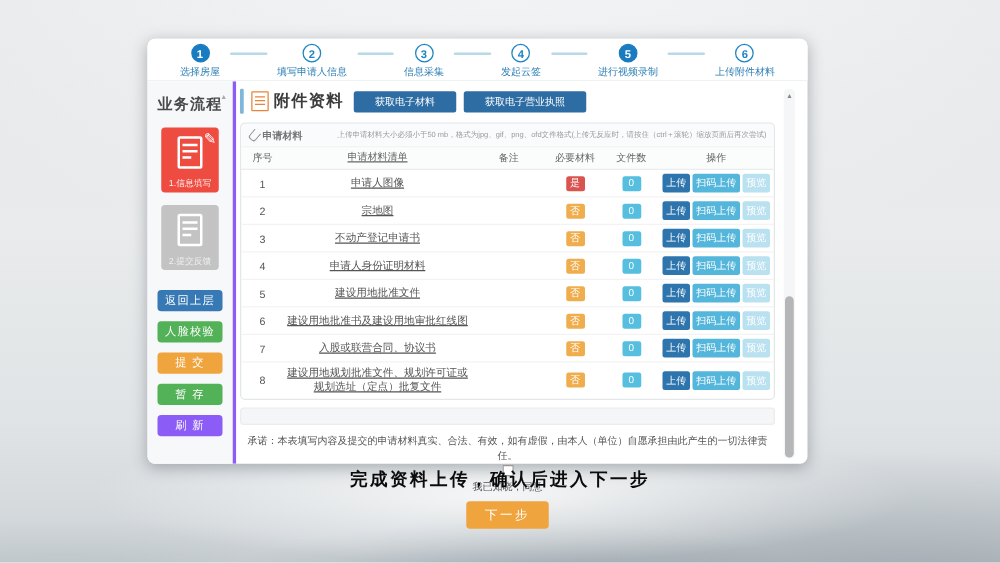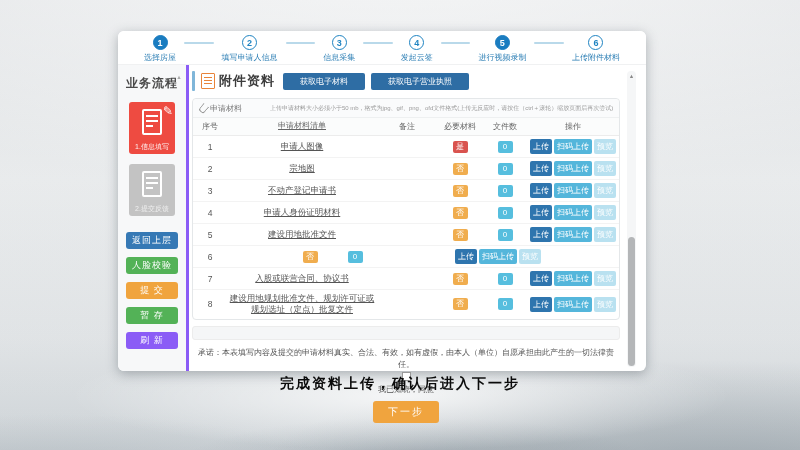--- a/index.html
+++ b/index.html
@@ -58,21 +58,21 @@
   .main-header{display:flex;align-items:center;height:22px;}
   .accent{width:3px;height:20px;background:#7fb6d9;border-radius:1px;margin-right:6px;}
   .att-icon{width:12px;height:14px;background:#fff;border:1px solid #e8843a;border-radius:1px;position:relative;margin-right:4px;}
   .att-icon i{position:absolute;left:2px;right:2px;height:1px;background:#e8843a;}
   .att-icon .a1{top:3px;} .att-icon .a2{top:6px;} .att-icon .a3{top:9px;}
   .main-title{font-size:13px;font-weight:bold;color:#3c3c3c;margin-right:8px;letter-spacing:1px;}
   .hdr-btn{background:#2e6da4;color:#fff;font-size:8px;padding:3px 17px;border-radius:2px;margin-right:6px;cursor:pointer;border:none;}
   
   .panel{border:1px solid #e4e7e9;border-radius:4px;margin-top:6px;background:#fff;}
   .panel-bar{position:relative;height:18px;background:#fafbfc;border-bottom:1px solid #eef0f1;border-radius:4px 4px 0 0;}
-  .bar-label{position:absolute;left:7px;top:4px;font-size:8px;color:#777;display:flex;align-items:center;}
+  .bar-label{position:absolute;left:7px;top:4px;font-size:8px;color:#777;display:flex;align-items:center;font-weight:bold;}
   .clip{display:inline-block;width:5px;height:8px;border:1px solid #999;border-top:none;border-radius:0 0 3px 3px;margin-right:3px;transform:rotate(40deg);}
   .hint{position:absolute;right:6px;top:50%;font-size:10px;color:#9a9a9a;white-space:nowrap;transform:translateY(-50%) scale(.60);transform-origin:right center;}
   .thead,.trow{display:flex;align-items:center;}
   .thead{height:17px;background:#fbfcfc;border-bottom:1px solid #ececec;font-size:8px;color:#666;}
   .trow{border-bottom:1px solid #f3f3f3;font-size:8.5px;color:#555;padding:3px 0;}
   .trow:last-child{border-bottom:none;}
   .cell{text-align:center;box-sizing:border-box;padding:0 2px;}
   .c0{width:34px;} .c1{width:150px;line-height:1.35;text-decoration:underline;} .c2{width:60px;} .c3{width:46px;} .c4{width:44px;} .c5{flex:1;}
   .badge{display:inline-block;min-width:9px;padding:1px 3px;border-radius:2px;color:#fff;font-size:8px;line-height:10px;}
   .act-btn{display:inline-block;margin:0 1px;padding:2px 3px;border-radius:2px;color:#fff;font-size:8px;cursor:pointer;white-space:nowrap;}
@@ -224,20 +224,21 @@
           <div class="trow">
             <div class="cell c0">5</div>
             <div class="cell c1">建设用地批准文件</div>
             <div class="cell c2"></div>
             <div class="cell c3"><span class="badge" style="background: rgb(240, 173, 78);">否</span></div>
             <div class="cell c4"><span class="badge" style="background: rgb(86, 190, 222);">0</span></div>
             <div class="cell c5"><span class="act-btn" style="background: rgb(46, 117, 174);">上传</span><span class="act-btn" style="background: rgb(84, 182, 219);">扫码上传</span><span class="act-btn" style="background: rgb(185, 225, 240);">预览</span></div>
           </div>
           <div class="trow">
             <div class="cell c0">6</div>
+            <div class="cell c1">建设用地批准书及建设用地审批红线图</div>
             <div class="cell c2"></div>
             <div class="cell c3"><span class="badge" style="background: rgb(240, 173, 78);">否</span></div>
             <div class="cell c4"><span class="badge" style="background: rgb(86, 190, 222);">0</span></div>
             <div class="cell c5"><span class="act-btn" style="background: rgb(46, 117, 174);">上传</span><span class="act-btn" style="background: rgb(84, 182, 219);">扫码上传</span><span class="act-btn" style="background: rgb(185, 225, 240);">预览</span></div>
           </div>
           <div class="trow">
             <div class="cell c0">7</div>
             <div class="cell c1">入股或联营合同、协议书</div>
             <div class="cell c2"></div>
             <div class="cell c3"><span class="badge" style="background: rgb(240, 173, 78);">否</span></div>

